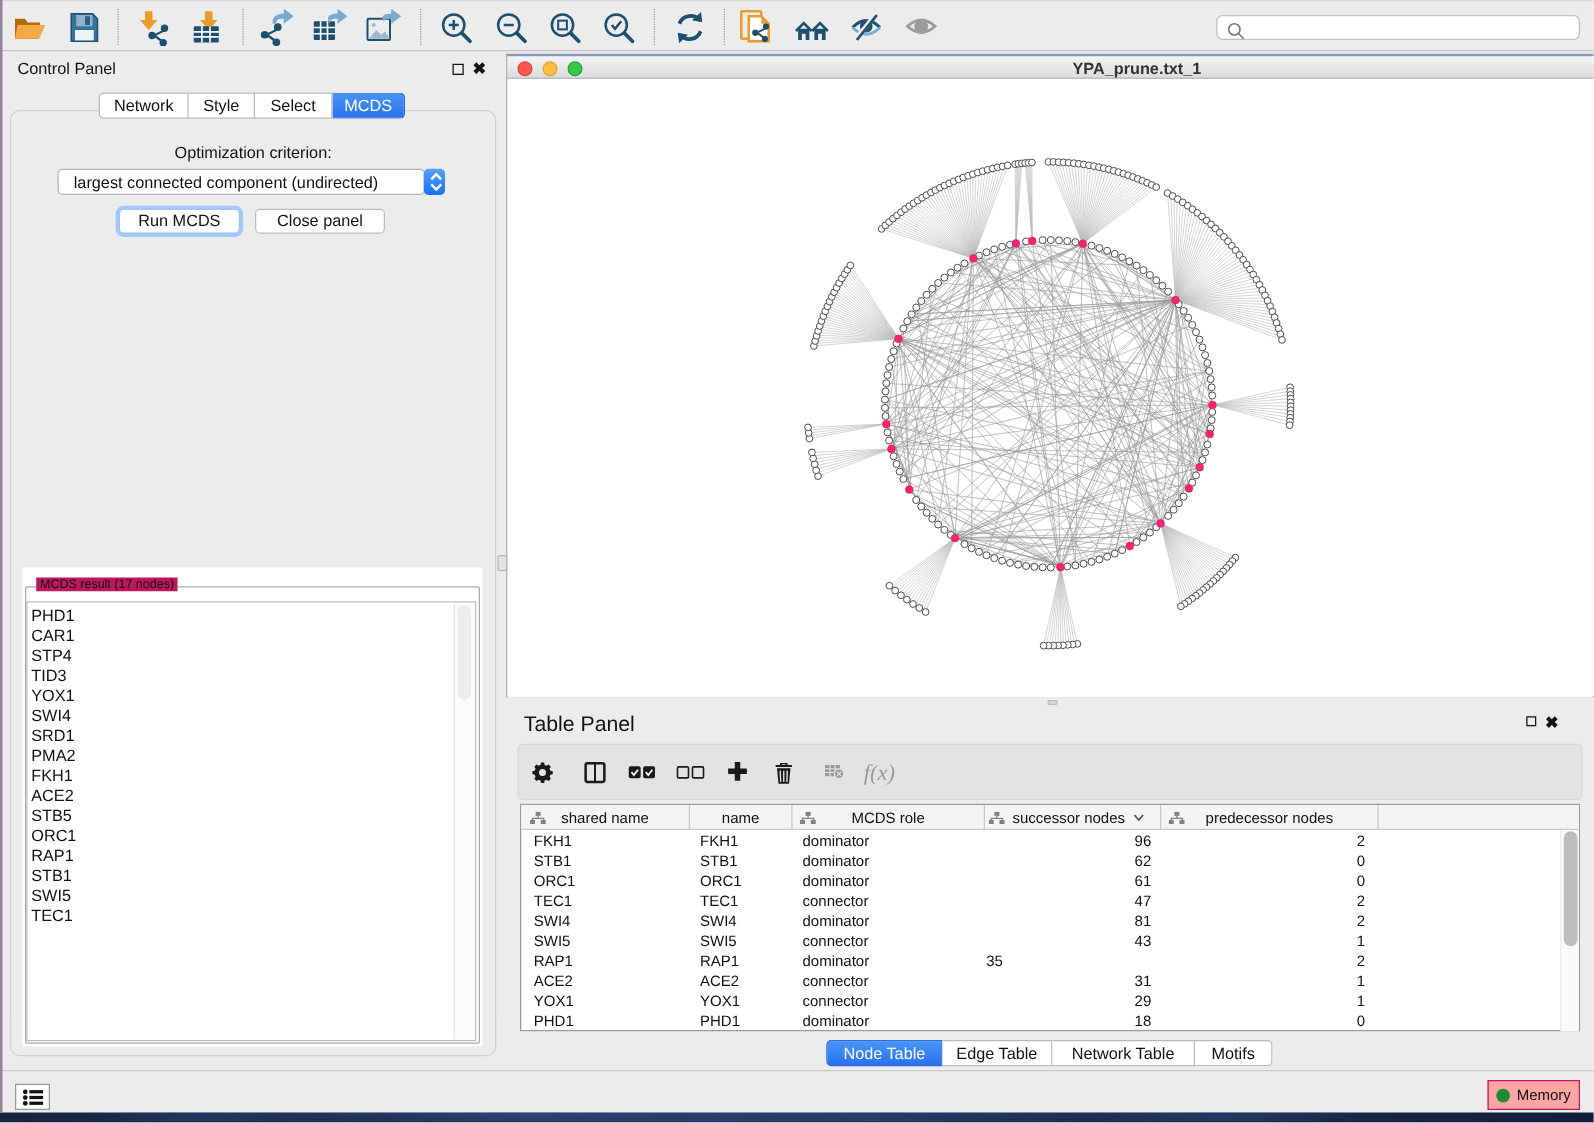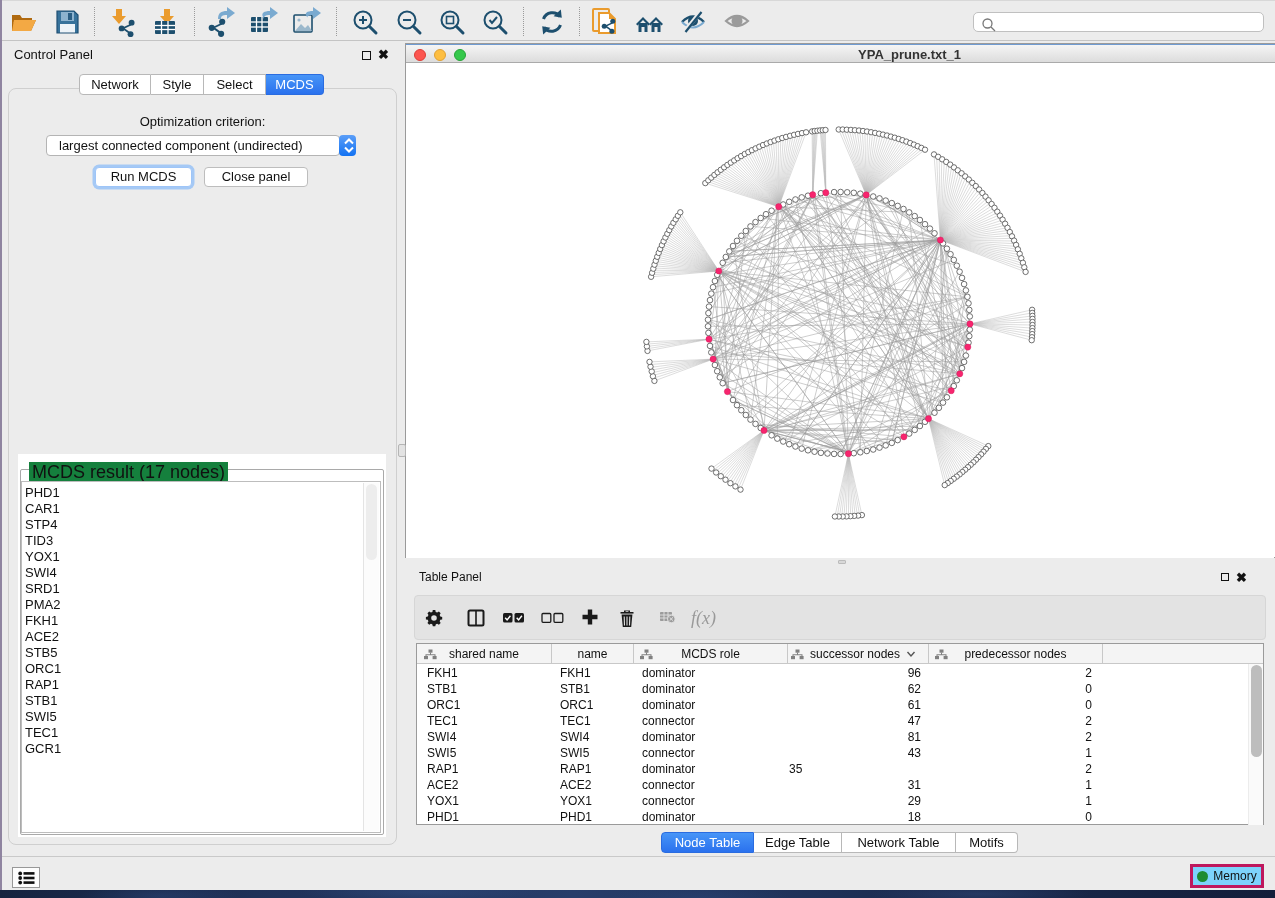--- a/index.html
+++ b/index.html
@@ -33,21 +33,21 @@
 #optstep { position:absolute; right:-17px; top:-1px; width:17px; height:21px; border-radius:4px;
   background:linear-gradient(#5b9ef8,#1272f2); }
 #btnrun { position:absolute; left:86px; top:78px; width:97px; height:20px; background:#fff;
   border:1px solid #9ec5f8; border-radius:4px; box-shadow:0 0 0 2.5px #a5c9f5; font-size:13px;
   color:#111; text-align:center; line-height:18px; }
 #btnclose { position:absolute; left:195px; top:78px; width:104px; height:20px; background:#fff;
   border:1px solid #bdbdbd; border-radius:4px; font-size:13px; color:#111; text-align:center; line-height:18px; }
 #mcdsbox { position:absolute; left:9px; top:365px; width:368px; height:383px; background:#fff; }
 #mcdsfs { position:absolute; left:2px; top:15px; width:364px; height:366px;
   border:1px solid #a9a9a9; border-radius:2px; }
-#mcdstitle { position:absolute; left:8px; top:-8px; background:#15803d; padding:0 3px; font-size:18px; color:#111; }
+#mcdstitle { position:absolute; left:8px; top:-8px; background:#be185d; padding:0 3px; font-size:10px; color:#111; }
 #mcdslist { position:absolute; left:3px; top:27px; width:360px; height:352px; background:#fff;
   border:1px solid #bdbdbd; font-size:13px; color:#111; line-height:16px; padding:3px 0 0 3px; }
 #mcdsscroll { position:absolute; right:1px; top:1px; width:16px; height:348px; background:#fcfcfc;
   border-left:1px solid #e4e4e4; }
 #mcdsthumb { position:absolute; left:2px; top:1px; width:11px; height:76px; background:#ededed; border-radius:6px; }
 
 
 #netwin { position:absolute; left:405px; top:43px; width:870px; height:515px;
   background:#fff; border:1px solid #9a9a9a; border-right:none; }
 #nettitle { position:absolute; left:0; top:0; width:100%; height:19px;
@@ -56,39 +56,39 @@
 #nettitle .t { position:absolute; width:100%; text-align:center; top:2px; font-size:13px; font-weight:700; color:#333; }
 .tl { position:absolute; top:4px; width:12px; height:12px; border-radius:50%; }
 #netcanvas { position:absolute; left:0; top:20px; width:868px; height:494px; background:#fff; }
 
 #splith { position:absolute; left:405px; top:558px; width:870px; height:8px; background:#ececec; }
 #splith .grip { position:absolute; left:433px; top:2px; width:8px; height:4px; background:#d8d8d8;
   border:1px solid #bbb; border-radius:1px; }
 
 
 #tpanel { position:absolute; left:405px; top:566px; width:870px; height:290px; background:#ececec; }
-#tpanel .ptitle { position:absolute; left:14px; top:4px; font-size:12px; color:#111; }
+#tpanel .ptitle { position:absolute; left:14px; top:4px; font-size:17px; color:#111; }
 #tp-float { position:absolute; left:816px; top:7px; width:8px; height:8px; border:1.5px solid #111; }
 #tp-close { position:absolute; left:831px; top:4px; font-size:13px; font-weight:bold; color:#111; }
 #ttoolbar { position:absolute; left:9px; top:29px; width:852px; height:45px; background:#e3e3e3;
   border:1px solid #d6d6d6; border-radius:4px; }
 #ttable { position:absolute; left:11px; top:77px; width:848px; height:182px; background:#fff;
   border:1px solid #9a9a9a; font-size:12px; color:#111; }
 .hrow { position:absolute; left:0; top:0; height:20px; background:#f4f4f4; border-bottom:1px solid #c8c8c8;
   display:flex; }
 .hcell { height:20px; border-right:1px solid #c8c8c8; display:flex; align-items:center;
   justify-content:center; position:relative; font-size:12px; color:#111; }
 .trow { position:absolute; left:0; height:16px; width:100%; }
 .tcell { position:absolute; top:1px; white-space:nowrap; }
 #tscroll { position:absolute; right:0px; top:20px; width:15px; height:161px; background:#fafafa;
   border-left:1px solid #ececec; }
 #tthumb { position:absolute; left:2px; top:1px; width:11px; height:92px; background:#bdbdbd; border-radius:6px; }
 #ttabs { position:absolute; left:256px; top:266px; display:flex; }
-#memory { position:absolute; left:1190px; top:864px; z-index:20; width:74px; height:24px; background:#7dd3fc;
-  border:3px solid #be185d; font-size:12px; color:#111; display:flex; align-items:center; justify-content:center; gap:5px; }
+#memory { position:absolute; left:1190px; top:864px; z-index:20; width:74px; height:24px; background:#fca5a5;
+  border:1px solid #be185d; font-size:12px; color:#111; display:flex; align-items:center; justify-content:center; gap:5px; }
 #memory .dot { width:11px; height:11px; border-radius:50%; background:#1d8c31; }
 
 #statusbar { position:absolute; left:0; top:856px; width:1275px; height:34px; background:#ececec;
   border-top:1px solid #c9c9c9; }
 #statusicon { position:absolute; left:12px; top:10px; width:28px; height:21px; background:#fdfdfd;
   border:1px solid #989898; display:flex; align-items:center; justify-content:center; }
 #wallpaper { position:absolute; left:0; top:890px; width:1275px; height:8px;
   background:
    radial-gradient(ellipse 80px 12px at 160px 6px, #33508a55, transparent),
    radial-gradient(ellipse 120px 10px at 420px 2px, #3c5a9455, transparent),
@@ -313,21 +313,20 @@
           <div>SRD1</div>
           <div>PMA2</div>
           <div>FKH1</div>
           <div>ACE2</div>
           <div>STB5</div>
           <div>ORC1</div>
           <div>RAP1</div>
           <div>STB1</div>
           <div>SWI5</div>
           <div>TEC1</div>
-          <div>GCR1</div>
         <div id="mcdsscroll">
             <div id="mcdsthumb"></div>
           </div>
       </div>
     </div>
   </div>
 </div>
 <div id="netwin">
   <div id="nettitle">
     <div class="tl" style="left:8px;background:#fc5650;border:0.5px solid #dd3e37"></div>

